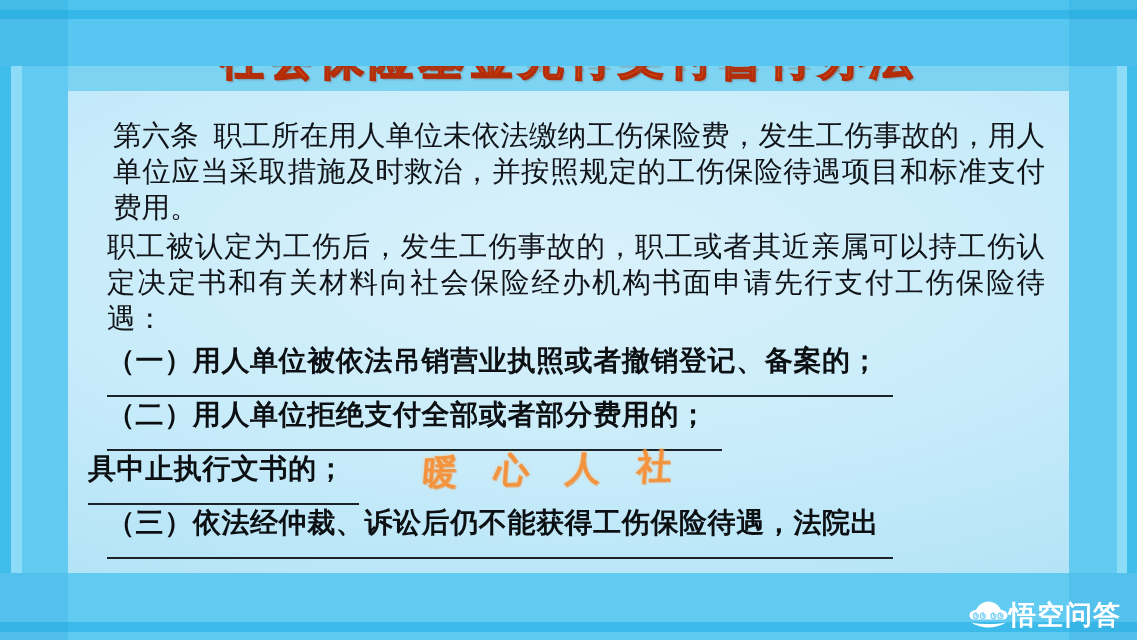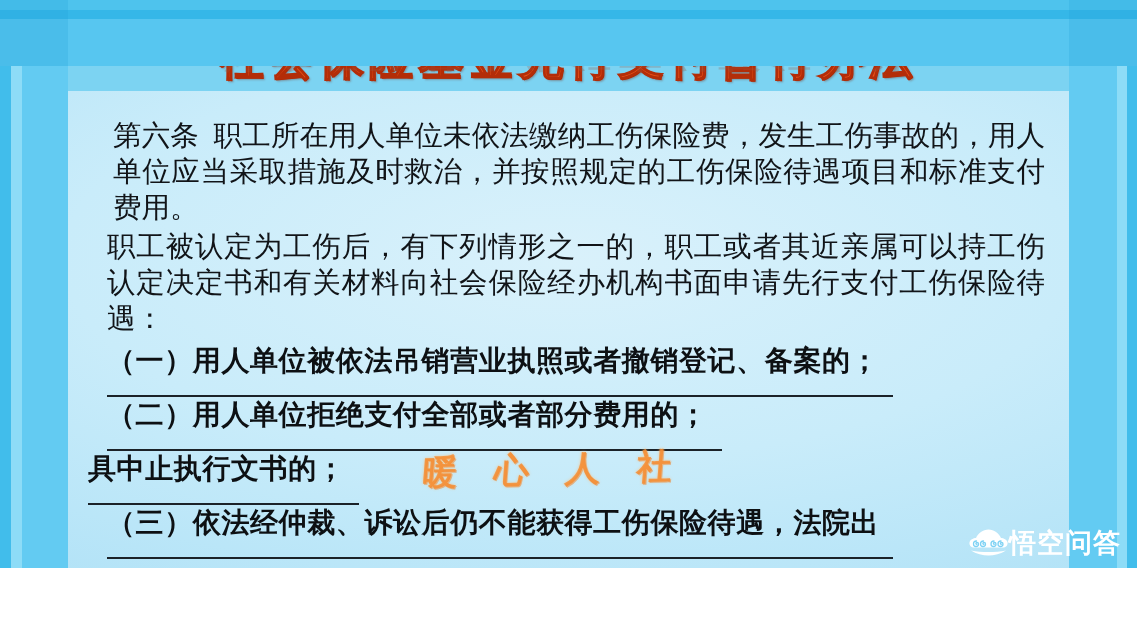--- a/index.html
+++ b/index.html
@@ -11,21 +11,21 @@
     width: 1137px;
     height: 640px;
     overflow: hidden;
     font-family: "Liberation Serif", "DejaVu Serif", serif;
   }
 
   
   .slide {
     position: relative;
     width: 1137px;
-    height: 568px;
+    height: 640px;
     overflow: hidden;
     background: #6ecdf2;
   }
 
   
   .band {
     position: absolute;
     pointer-events: none;
   }
   
@@ -228,21 +228,21 @@
 
     <div class="title-wrap">
       <div class="title">社会保险基金先行支付暂行办法</div>
       <div class="title-reflection">社会保险基金先行支付暂行办法</div>
     </div>
 
     <div class="body-text">
 
       <p class="para para-1">第六条  职工所在用人单位未依法缴纳工伤保险费，发生工伤事故的，用人单位应当采取措施及时救治，并按照规定的工伤保险待遇项目和标准支付费用。</p>
 
-      <p class="para para-2">职工被认定为工伤后，有下列情形之一的，职工或者其近亲属可以持工伤认定决定书和有关材料向社会保险经办机构书面申请先行支付工伤保险待遇：</p>
+      <p class="para para-2">职工被认定为工伤后，发生工伤事故的，职工或者其近亲属可以持工伤认定决定书和有关材料向社会保险经办机构书面申请先行支付工伤保险待遇：</p>
 
       <div class="items">
         <div class="item-line"><span class="u">（一）用人单位被依法吊销营业执照或者撤销登记、备案的；</span></div>
         <div class="item-line"><span class="u">（二）用人单位拒绝支付全部或者部分费用的；</span></div>
         <div class="item-line" style="margin-left:20px;"><span class="u">具中止执行文书的；</span></div>
         <div class="item-line"><span class="u">（三）依法经仲裁、诉讼后仍不能获得工伤保险待遇，法院出</span></div>
       </div>
 
     </div>
 

